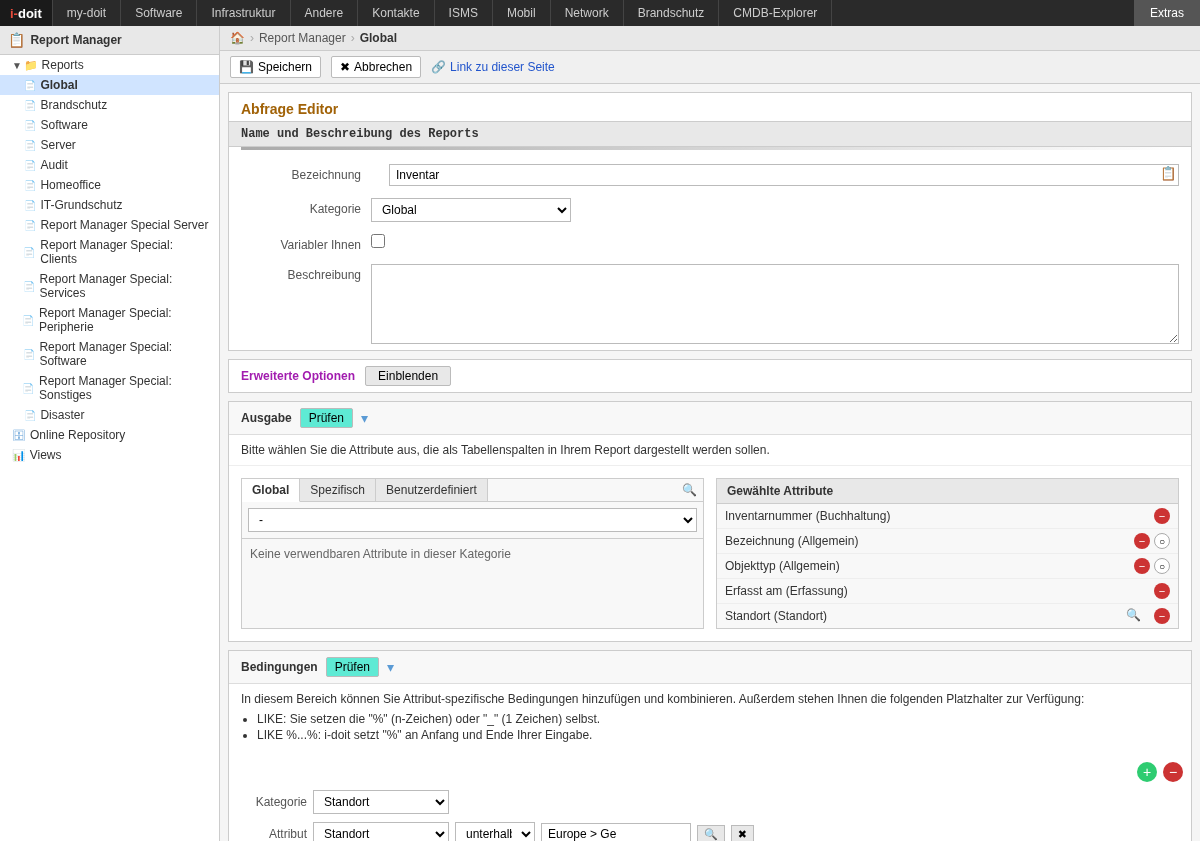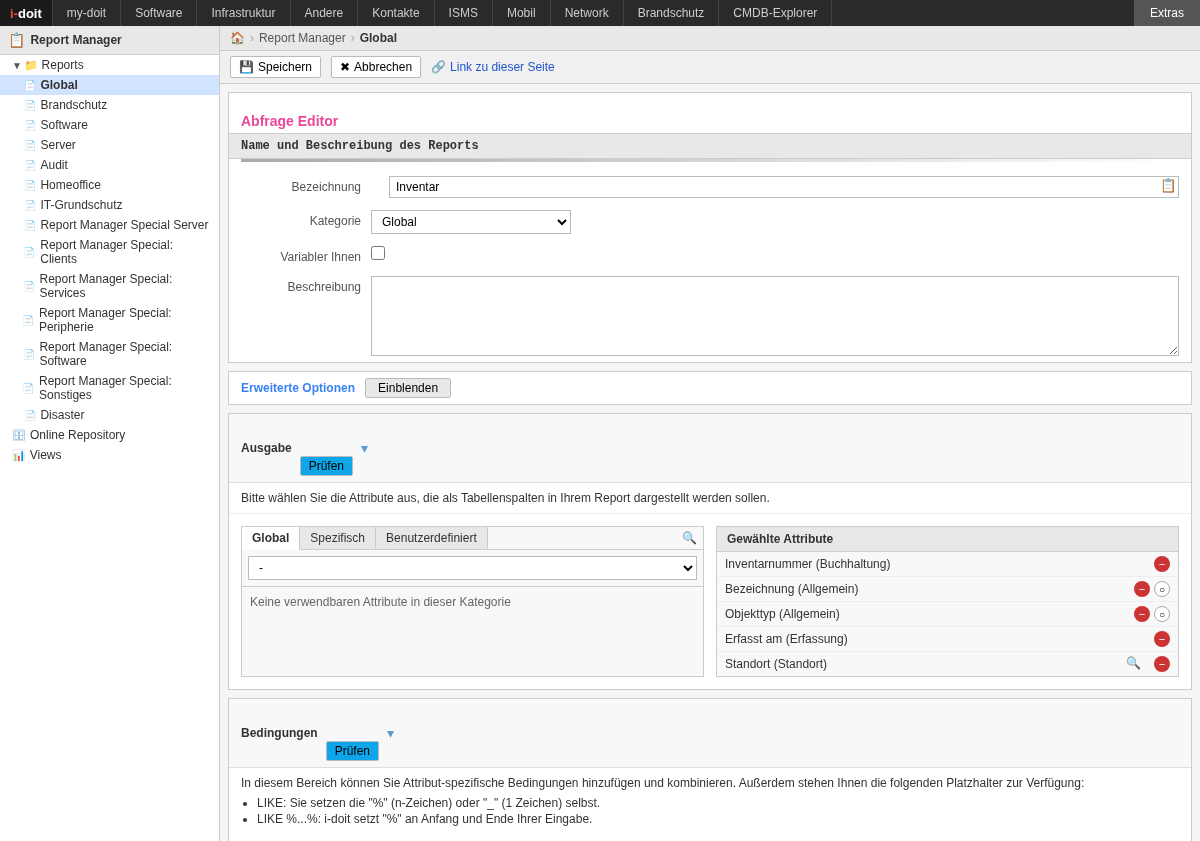--- a/index.html
+++ b/index.html
@@ -148,22 +148,21 @@
     
     .section {
       background: #fff;
       margin: 8px;
       border: 1px solid #ccc;
     }
     .section-title {
       font-size: 14px;
       font-weight: bold;
       padding: 8px 12px 4px;
-      color: #ec4899;
-      margin-top: 12px;
+      color: #a16207;
     }
     .section-subtitle {
       font-size: 12px;
       font-weight: bold;
       padding: 5px 12px;
       background: #e8e8e8;
       border-top: 1px solid #ccc;
       border-bottom: 1px solid #ccc;
       font-family: Liberation Mono, monospace;
     }
@@ -248,21 +247,21 @@
       margin: 0 8px 8px;
       border: 1px solid #ccc;
       padding: 6px 12px;
       display: flex;
       align-items: center;
       gap: 10px;
     }
     .advanced-label {
       font-size: 12px;
       font-weight: bold;
-      color: #3b82f6;
+      color: #a21caf;
     }
     .toggle-btn {
       padding: 2px 12px;
       border: 1px solid #bbb;
       background: #e8e8e8;
       cursor: pointer;
       font-size: 12px;
       border-radius: 2px;
     }
 
@@ -281,25 +280,24 @@
       background: #f8f8f8;
     }
     .ausgabe-title {
       font-size: 12px;
       font-weight: bold;
       color: #333;
     }
     .prufen-btn {
       padding: 2px 8px;
       border: 1px solid #bbb;
-      background: #0ea5e9;
+      background: #5eead4;
       cursor: pointer;
       font-size: 12px;
       border-radius: 2px;
-      margin-top: 36px;
     }
     .ausgabe-chevron {
       color: #5b9bd5;
       font-size: 14px;
       margin-left: 0;
     }
 
     
     .attribute-selection {
       display: flex;

